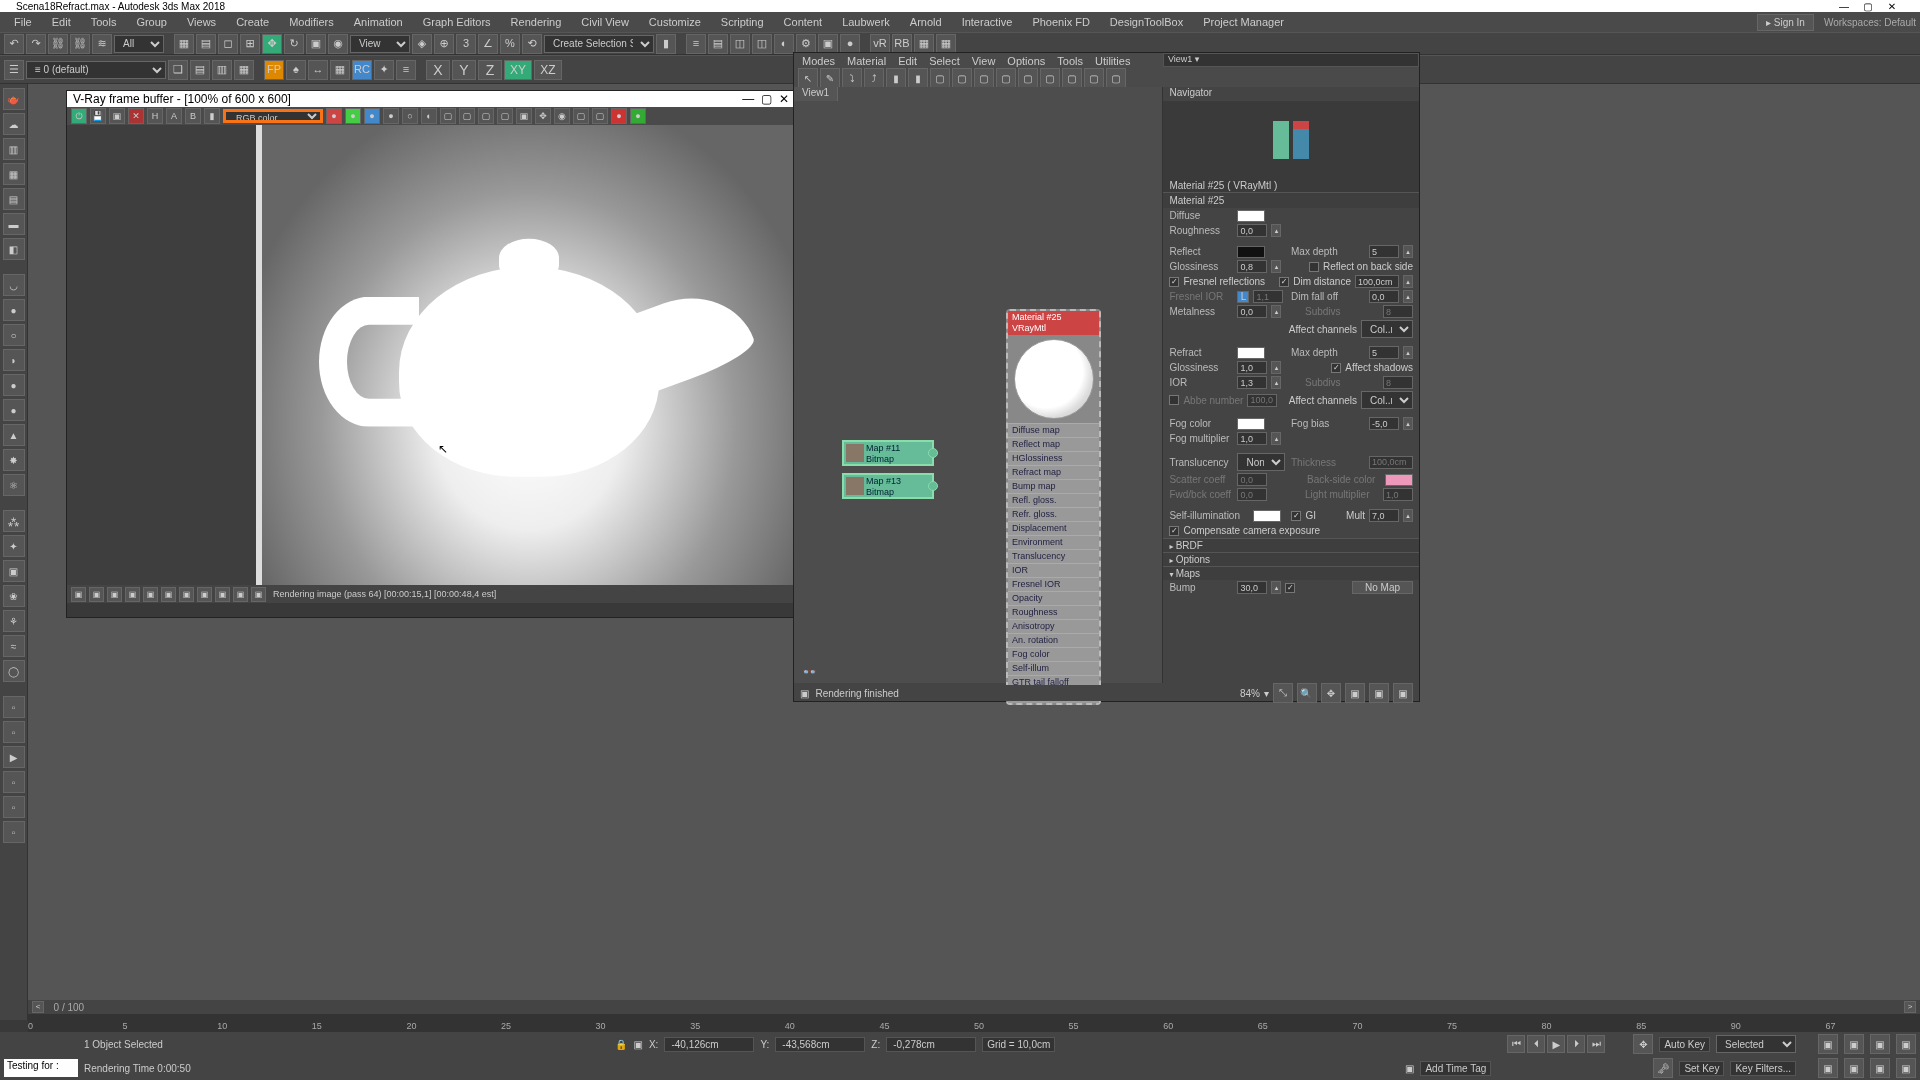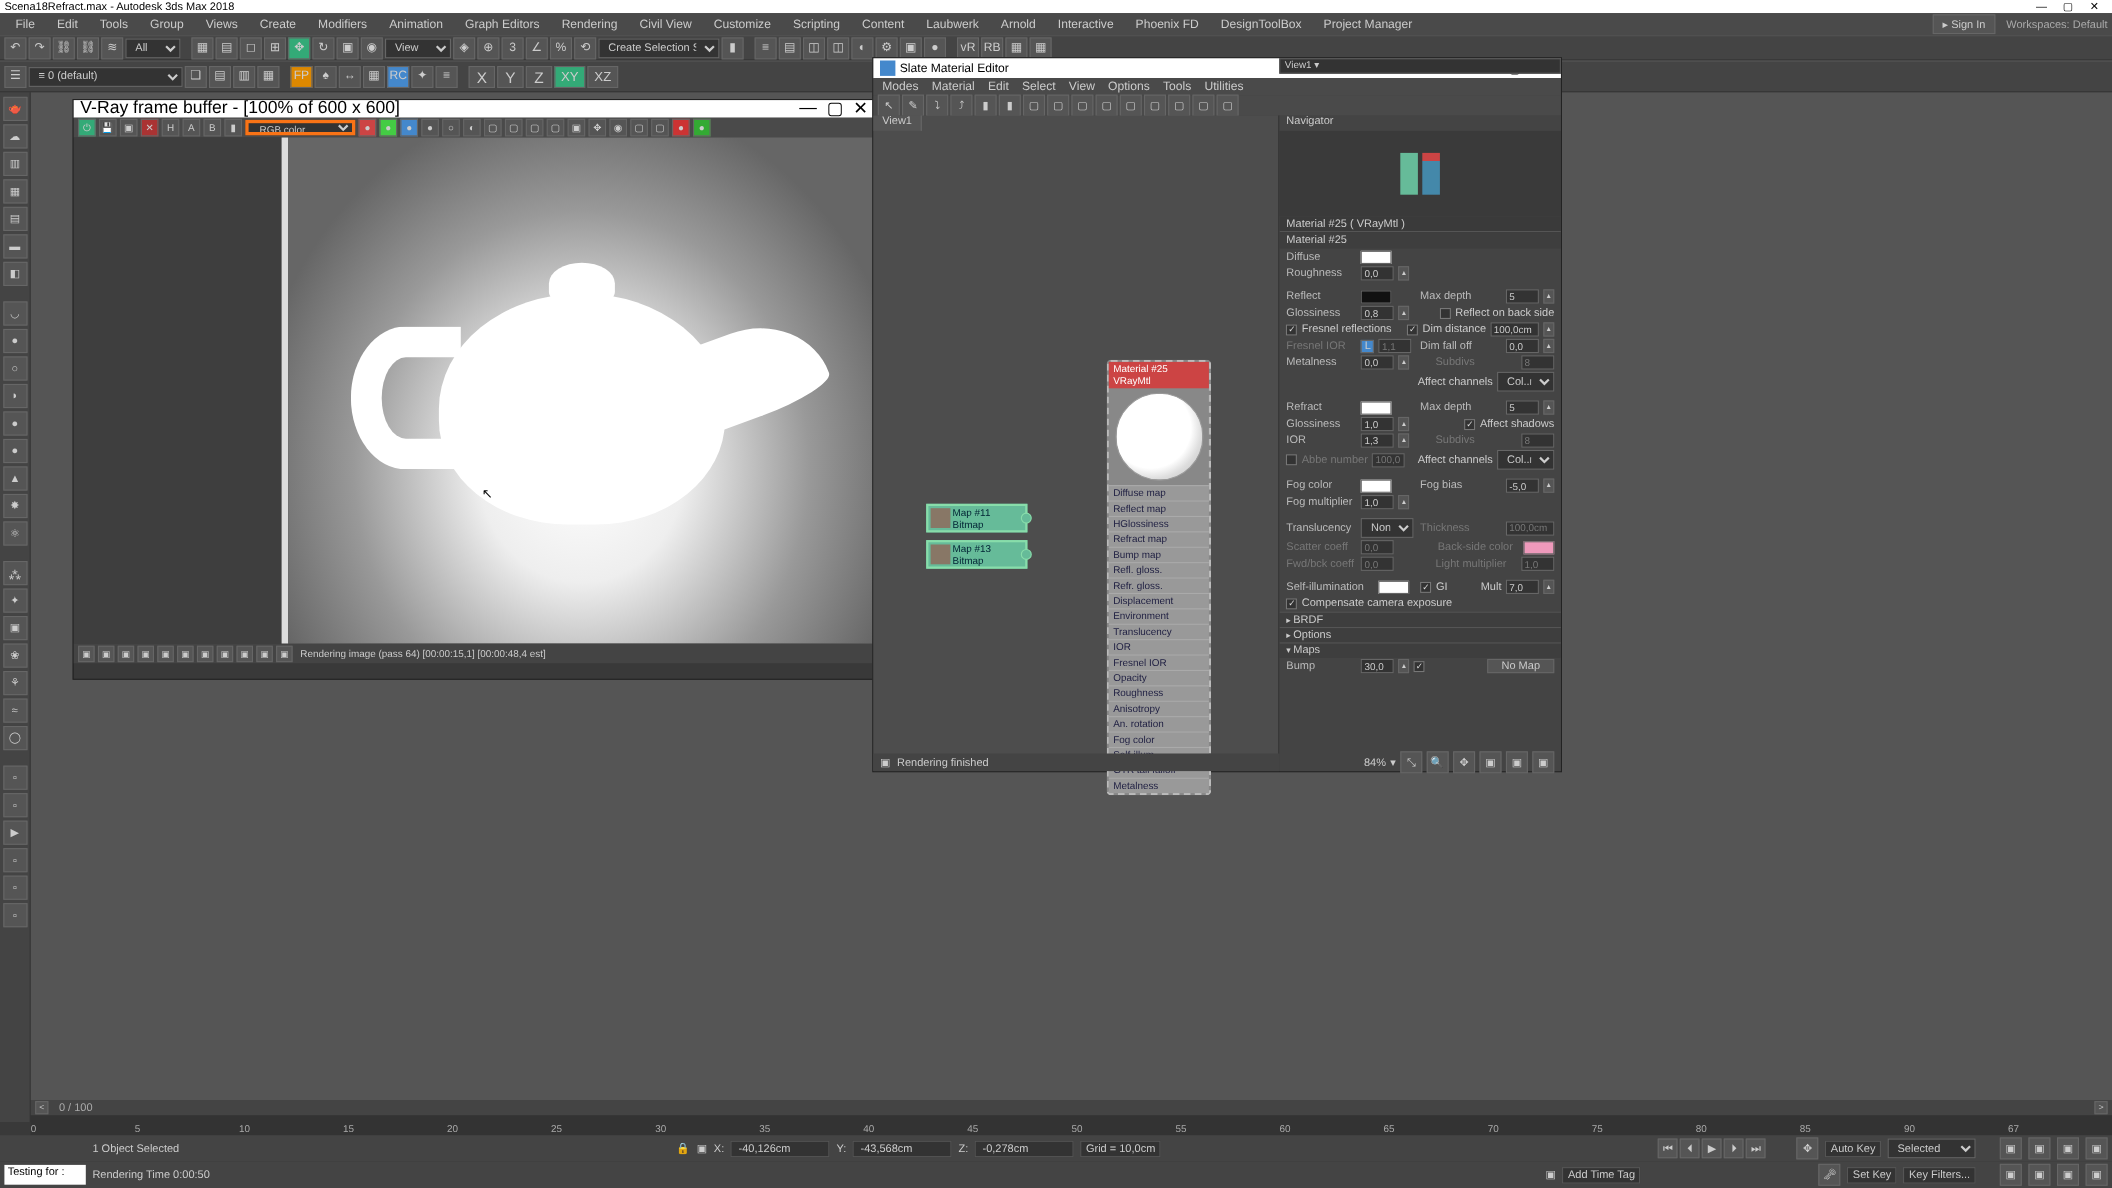--- a/index.html
+++ b/index.html
@@ -1,19 +1,19 @@
 <!DOCTYPE html>
 <html><head>
 <meta charset="utf-8">
 <style>
 * { margin:0; padding:0; box-sizing:border-box; font-family:"Segoe UI",Tahoma,sans-serif; }
 body { background:#393939; color:#ccc; font-size:11px; overflow:hidden; width:1920px; height:1080px; position:relative; }
 
 
-.titlebar { position:absolute; top:0; left:0; right:0; height:12px; background:#fff; color:#000; display:flex; align-items:center; padding:0 4px; font-size:10px; }
+.titlebar { position:absolute; top:0; left:0; right:0; height:12px; background:#fff; color:#000; display:flex; align-items:center; padding:0 16px; font-size:10px; }
 .titlebar .spacer { flex:1; }
 .titlebar .winbtn { width:24px; height:12px; display:flex; align-items:center; justify-content:center; font-size:10px; cursor:pointer; }
 
 
 .menubar { position:absolute; top:12px; left:0; right:0; height:20px; background:#4a4a4a; display:flex; align-items:center; padding:0 4px; font-size:11px; }
 .menubar .menuitem { padding:2px 10px; cursor:pointer; }
 .menubar .signin { margin-left:auto; padding:2px 8px; border:1px solid #666; background:#555; cursor:pointer; font-size:10px; }
 .menubar .workspaces { margin-left:10px; font-size:10px; color:#aaa; }
 
 
@@ -27,21 +27,21 @@
 
 
 .leftbar { position:absolute; top:84px; left:0; width:28px; bottom:60px; background:#444; border-right:1px solid #333; display:flex; flex-direction:column; align-items:center; gap:3px; padding-top:4px; }
 .leftbar .tbtn { width:22px; height:22px; }
 
 
 .viewport { position:absolute; top:84px; left:28px; right:0; bottom:80px; background:#555; }
 
 
 .vfb { position:absolute; top:90px; left:66px; width:730px; height:528px; background:#393939; border:1px solid #222; }
-.vfb-title { height:16px; background:#fff; color:#000; display:flex; align-items:center; padding:0 6px; font-size:16px; }
+.vfb-title { height:16px; background:#fff; color:#000; display:flex; align-items:center; padding:0 6px; font-size:12px; }
 .vfb-title .spacer { flex:1; }
 .vfb-tool { height:18px; background:#4a4a4a; display:flex; align-items:center; gap:3px; padding:0 4px; }
 .vfb-tool .tbtn { width:16px; height:16px; font-size:9px; }
 .vfb-tool .vsel { height:14px; background:#333; border:3px solid #f97316; font-size:9px; color:#ccc; padding:0 6px; width:100px; }
 .vfb-head { height:14px; background:#444; display:flex; font-size:10px; color:#aaa; }
 .vfb-head div { padding:0 6px; border-right:1px solid #555; }
 .vfb-body { display:flex; height:460px; }
 .vfb-side { width:195px; background:#3e3e3e; border-right:6px solid #ddd; }
 .vfb-img { flex:1; position:relative; background:#666; overflow:hidden; }
 .vfb-render { position:absolute; inset:0; background:radial-gradient(ellipse at 50% 65%, #fff 0%, #eee 25%, #999 55%, #666 80%); }
@@ -410,28 +410,20 @@
     <div class="tbtn">▣</div>
     <div class="tbtn">▣</div>
     <div class="tbtn">▣</div>
     <div class="tbtn">▣</div>
     <span style="margin-left:4px">Rendering image (pass 64) [00:00:15,1] [00:00:48,4 est]</span>
   </div>
 </div>
 <div class="vfb-cursor">↖</div>
 
 <div class="sme">
-  <div class="sme-title">
-    <div class="ticon"></div>
-    <span>Slate Material Editor</span>
-    <span class="spacer"></span>
-    <span class="wb">—</span>
-    <span class="wb">▢</span>
-    <span class="wb">✕</span>
-  </div>
   <div class="sme-menu">
     <span>Modes</span>
     <span>Material</span>
     <span>Edit</span>
     <span>Select</span>
     <span>View</span>
     <span>Options</span>
     <span>Tools</span>
     <span>Utilities</span>
   </div>

